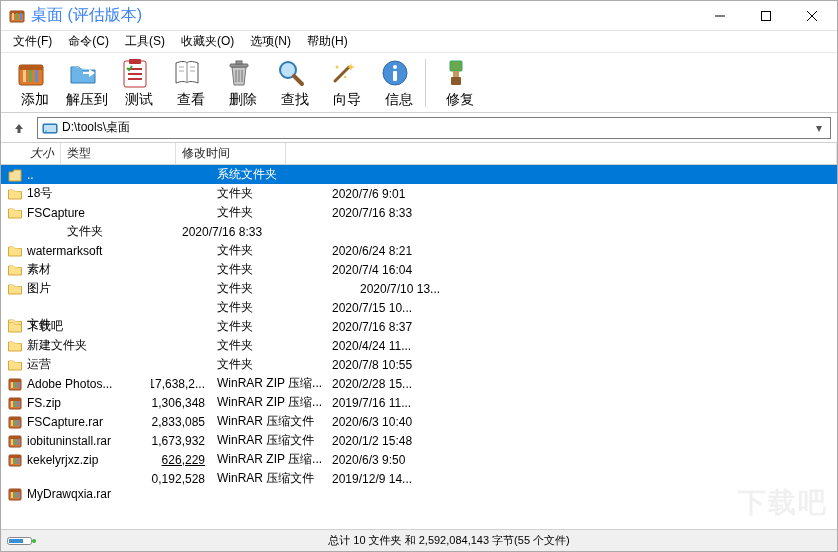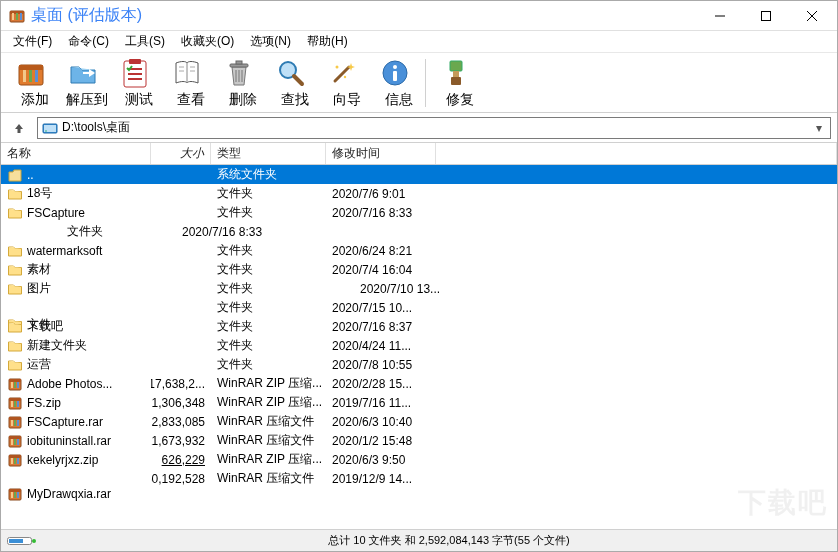--- a/index.html
+++ b/index.html
@@ -192,21 +192,20 @@
           <rect x="2" y="5" width="12" height="7" fill="#bfe0f7"></rect>
           <circle cx="4" cy="11" r="0.8" fill="#2a7"></circle>
         </svg>
     </span>
     <input type="text" value="D:\tools\桌面" style="">
     <span class="ddarrow">▾</span>
   </div>
 </div>
 
 <div class="headerrow" id="headerrow">
-    <div class="hcol" style="width: 150px;">名称</div>
     <div class="hcol right" style="width: 60px;">大小</div>
     <div class="hcol" style="width: 115px;">类型</div>
     <div class="hcol" style="width: 110px;">修改时间</div>
     <div class="hcol" style="flex: 1 1 0%;"></div>
   </div>
 
 <div class="filepane" id="filepane">
     <div class="row selected">
       <div class="cell" style="width: 150px;">
         <span class="fileicon"><svg viewBox="0 0 16 16">

